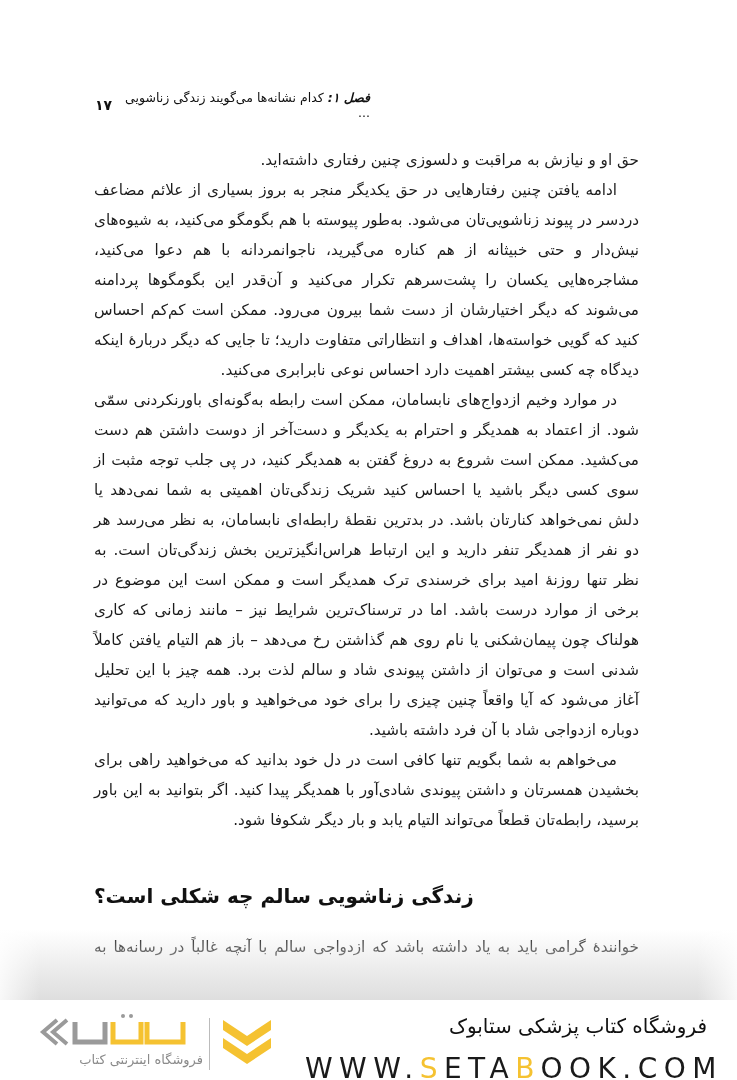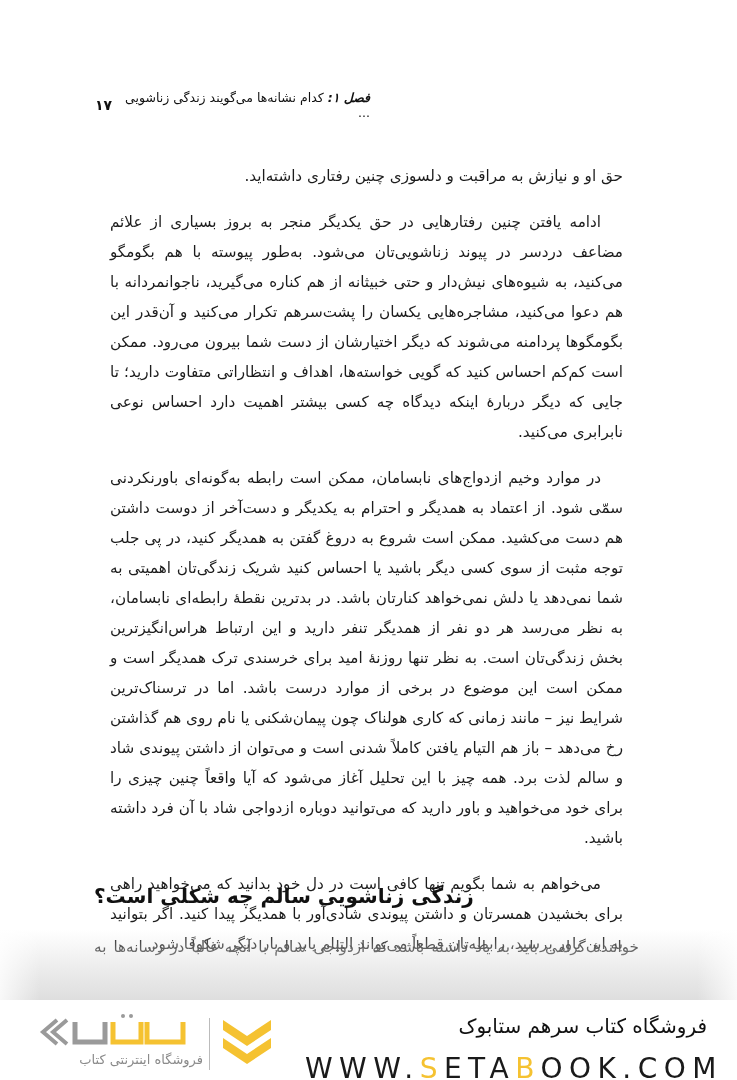--- a/index.html
+++ b/index.html
@@ -19,21 +19,21 @@
     font-size: 12.5px; color: #111;
   }
   .running-head .chapter b { font-weight: bold; font-style: italic; }
   .running-head .page-num { font-weight: bold; font-size: 14px; direction: rtl; }
   .body-text {
     position: absolute; top: 145px; left: 94px; width: 545px;
     direction: rtl; text-align: justify; text-align-last: right;
     font-size: 15.2px; line-height: 30px; color: #1c1c1c;
     letter-spacing: -0.1px;
   }
-  .body-text p { margin: 16px; }
+  .body-text p { margin: 0; }
   .body-text p.indent { text-indent: 22px; }
   .heading {
     position: absolute; top: 884px; left: 94px; width: 545px;
     direction: rtl; text-align: left;
     font-size: 20px; font-weight: bold; color: #111;
   }
   .body-text-2 {
     position: absolute; top: 932px; left: 94px; width: 545px;
     direction: rtl; text-align: justify; text-align-last: justify;
     font-size: 15.2px; line-height: 30px; color: #1c1c1c;
@@ -117,17 +117,17 @@
 
       <g fill="#f5c231">
         <polygon points="188,6 212,22 236,6 236,16 212,32 188,16"></polygon>
         <polygon points="188,24 212,40 236,24 236,34 212,50 188,34"></polygon>
       </g>
     </svg>
     <div class="logo-divider"></div>
     <div class="logo-tagline">فروشگاه اینترنتی کتاب</div>
   </div>
 
-  <div class="store-name">فروشگاه کتاب سرهم ستابوک</div>
+  <div class="store-name">فروشگاه کتاب پزشکی ستابوک</div>
   <div class="store-url">
     <span>WWW.</span><span class="accent">S</span><span>ETA</span><span class="accent">B</span><span>OOK.COM</span>
   </div>
 </div>
 
 </body></html>

